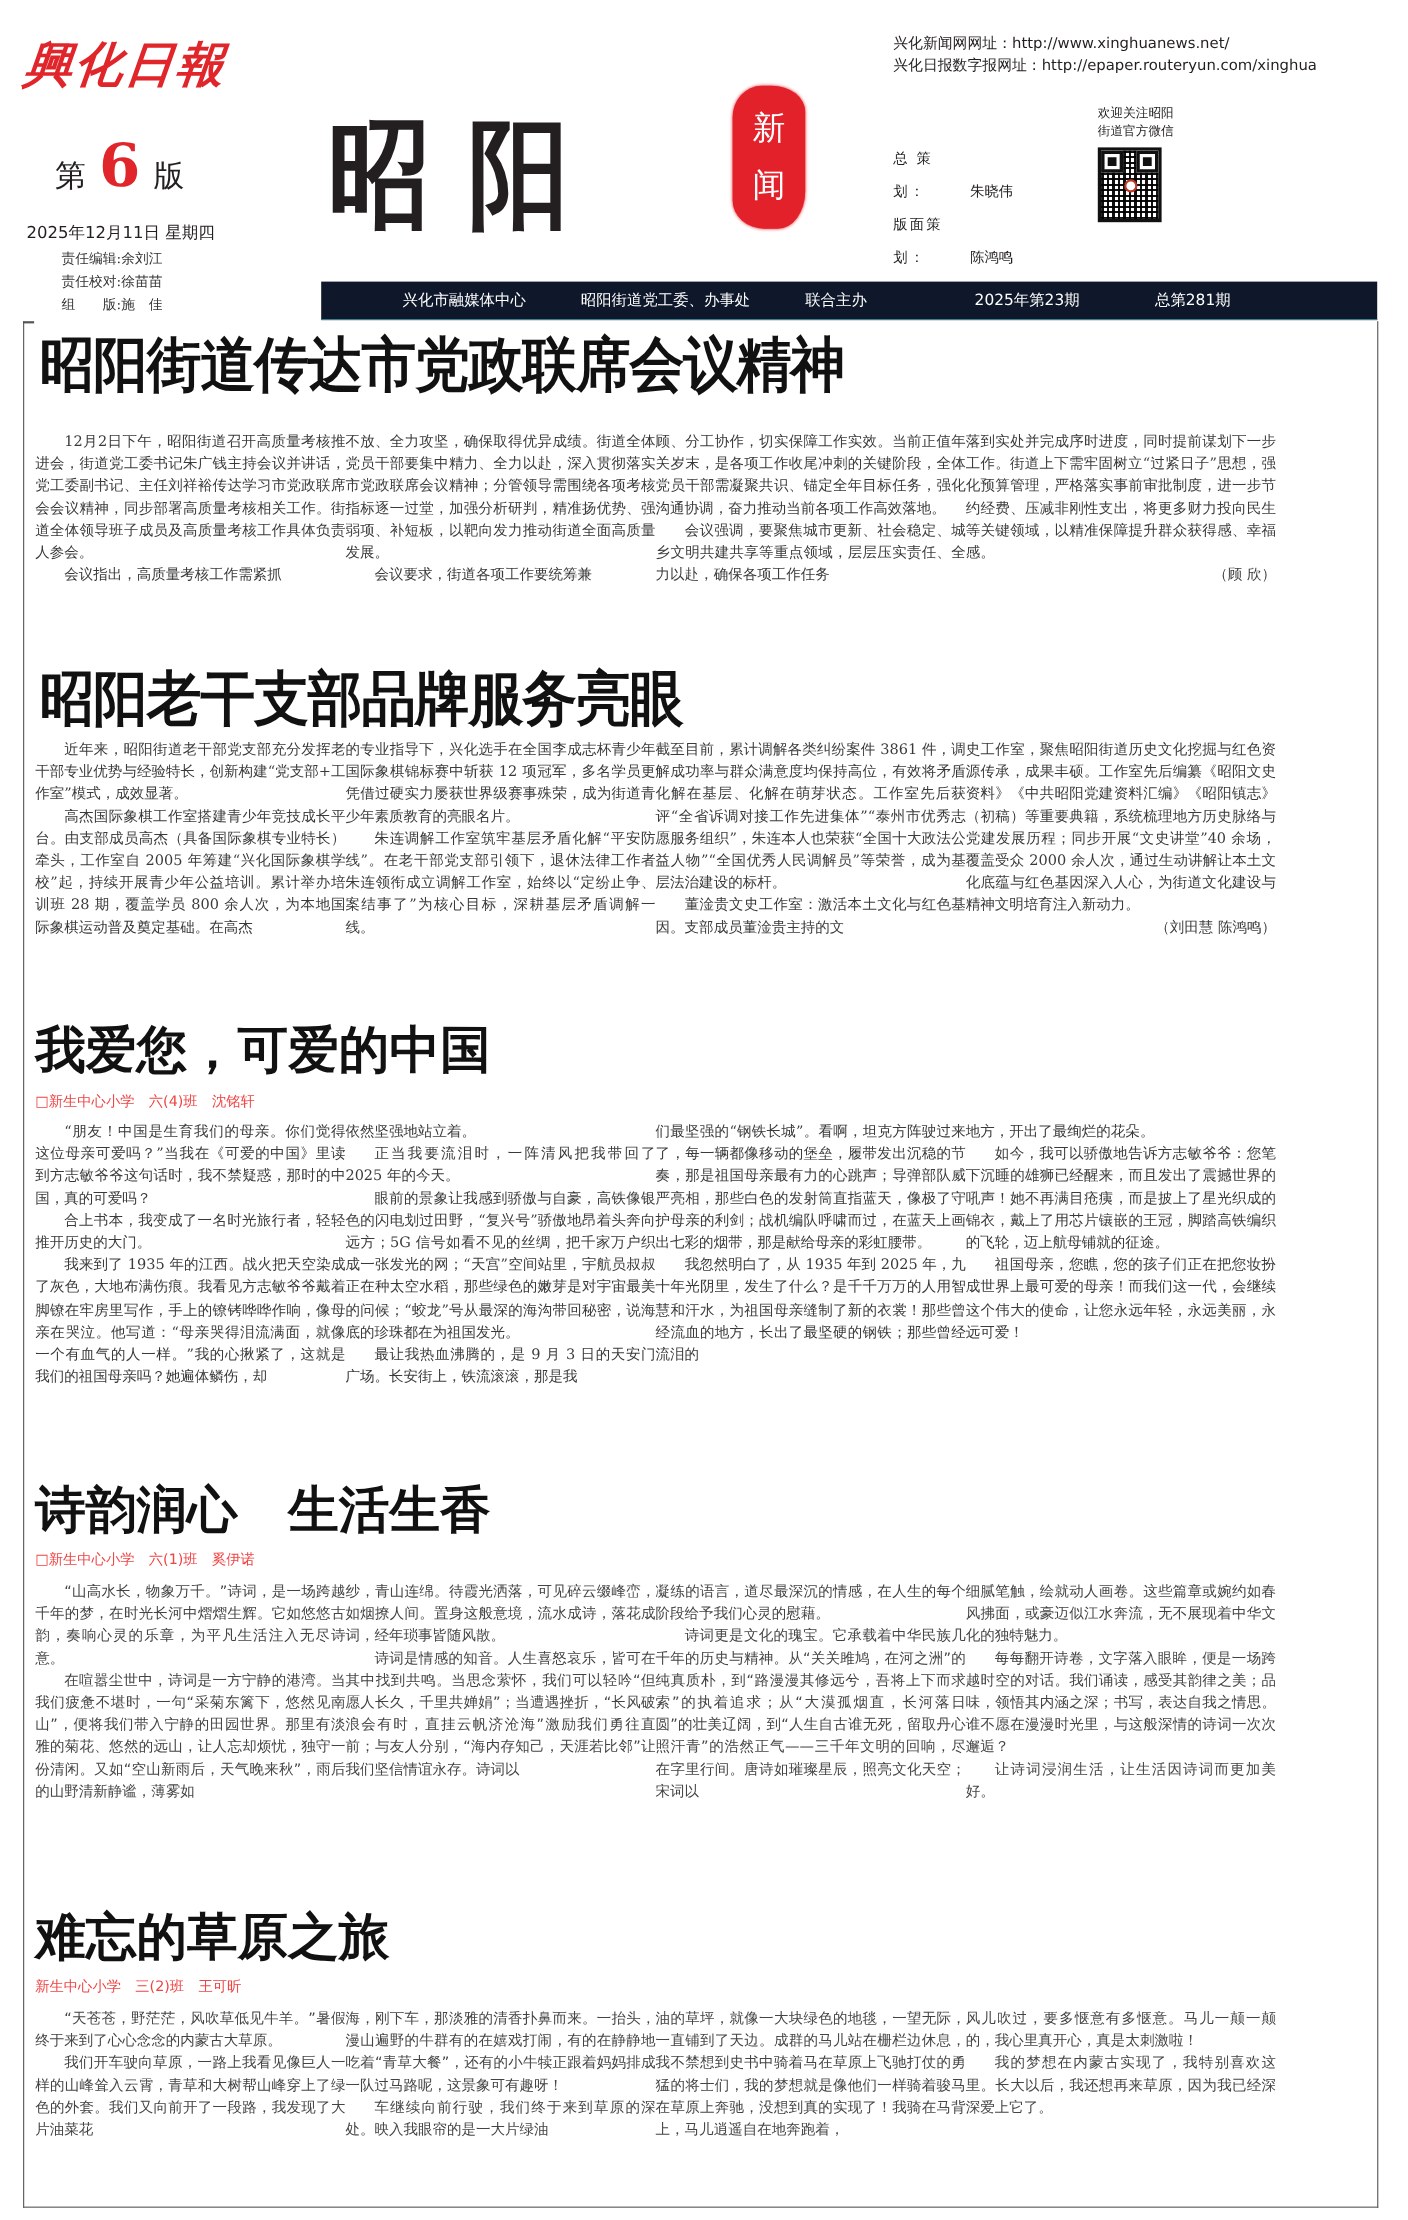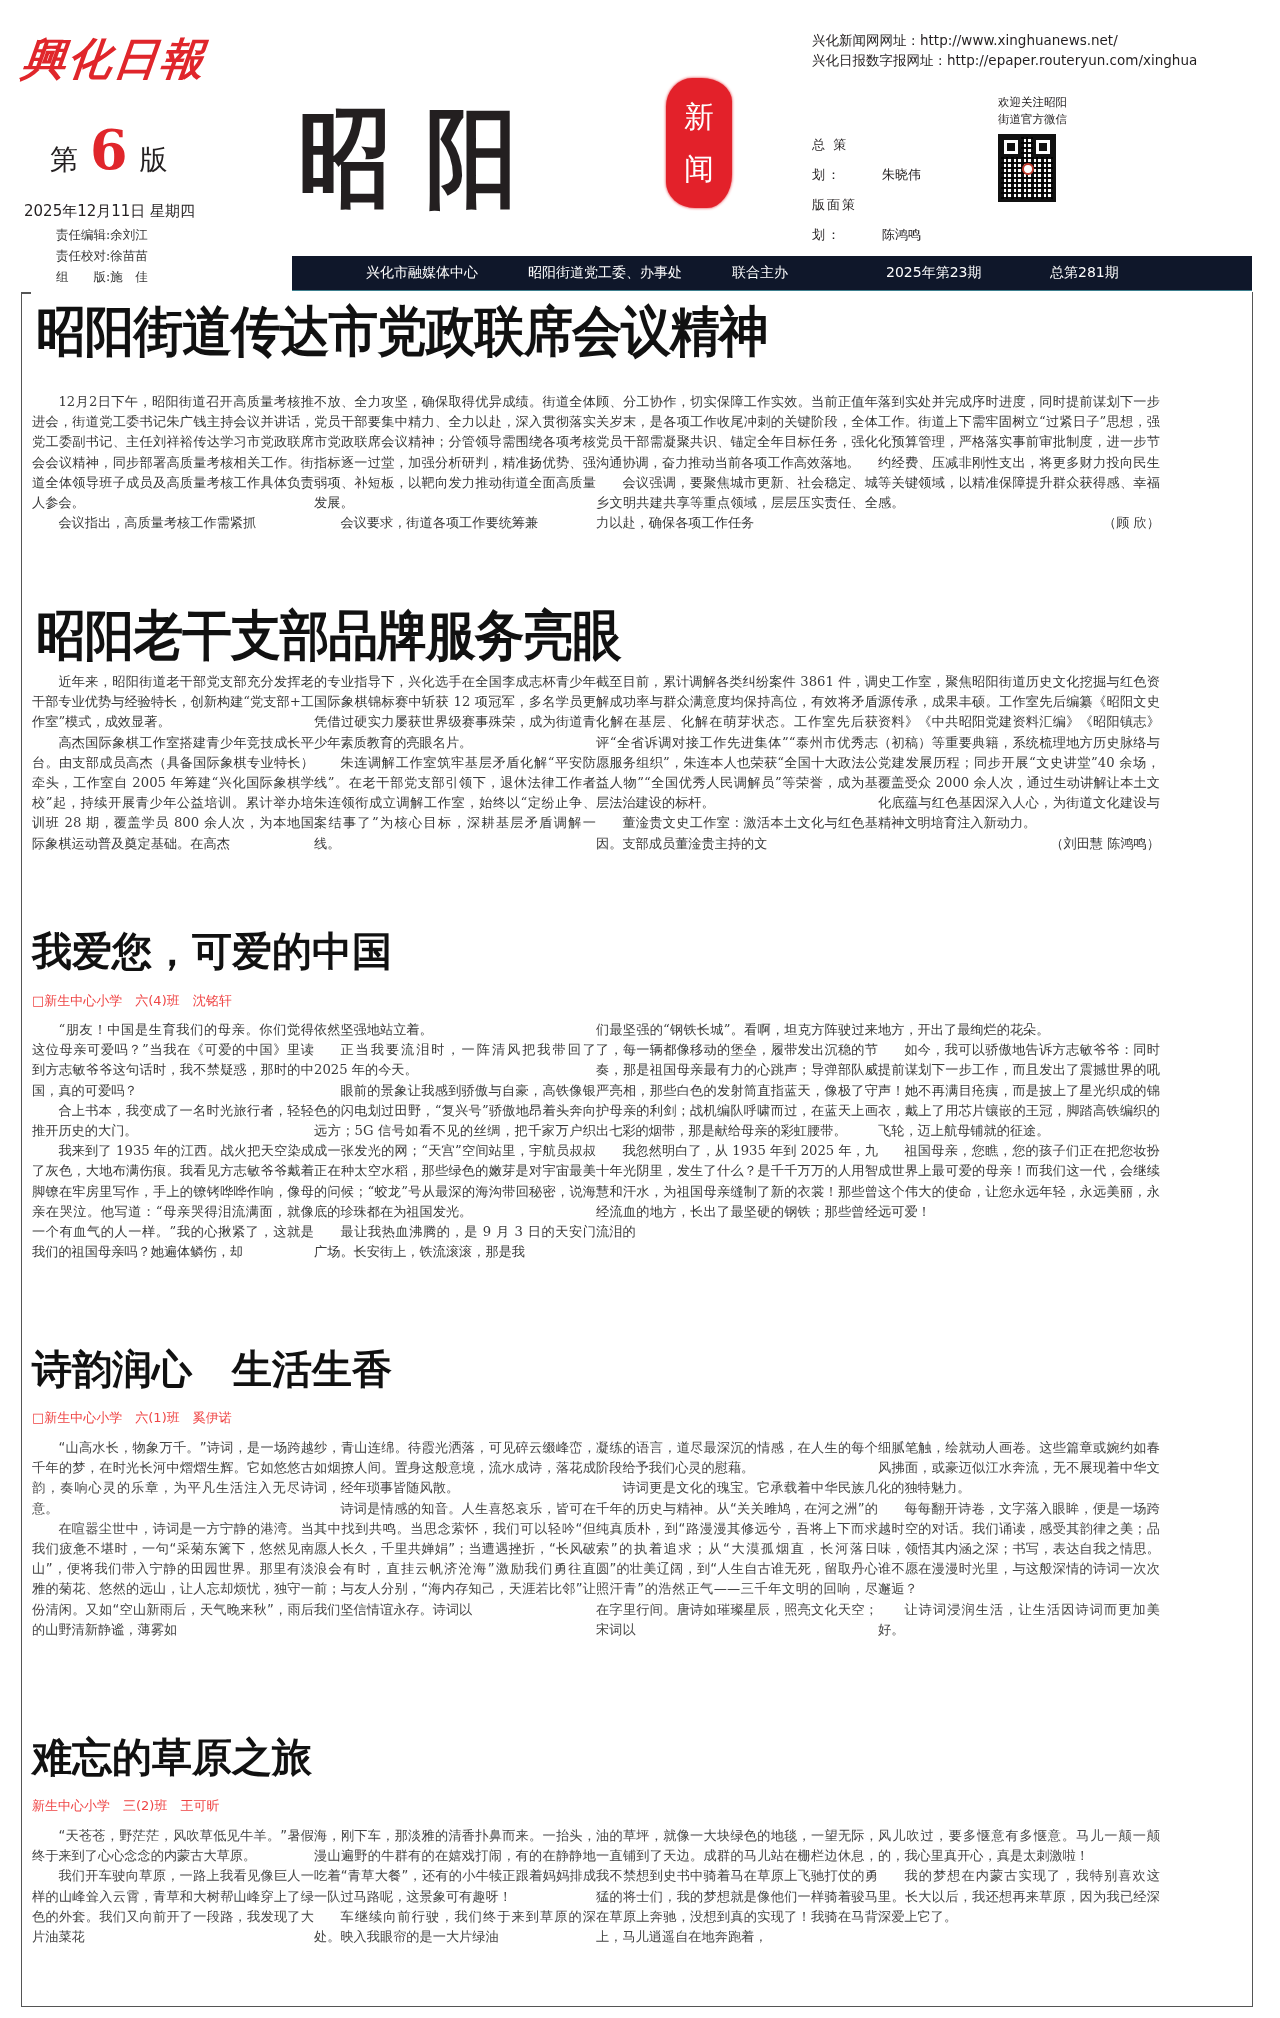--- a/index.html
+++ b/index.html
@@ -33,21 +33,21 @@
   .qr .c { position: absolute; left: 21px; top: 26px; width: 12px; height: 12px; border-radius: 50%; background: #fff; border: 2px solid #c0392b; }
 
   .infobar { position: absolute; left: 292px; top: 256px; width: 960px; height: 35px; background: #0f172a; color: #fff; font-size: 14px; display: flex; align-items: center; border-bottom: 1px solid #3c7f8e; }
   .infobar span { position: absolute; }
 
   
   .frame { position: absolute; left: 21px; top: 292px; width: 1232px; height: 1715px; border: 1.5px solid #555; border-top: none; }
   .frame::before { content: ""; position: absolute; left: -1.5px; top: 0; width: 10px; height: 1.5px; background: #555; }
 
   .headline-sans { position: absolute; left: 14px; font-family: "DejaVu Sans", sans-serif; font-weight: bold; font-size: 54px; letter-spacing: -1px; color: #111; transform: scaleX(0.92); transform-origin: left; white-space: nowrap; }
-  .headline-serif { position: absolute; left: 10px; font-family: "DejaVu Serif", serif; font-weight: bold; font-size: 40px; color: #111; white-space: nowrap; }
+  .headline-serif { position: absolute; left: 10px; font-family: "DejaVu Serif", serif; font-weight: bold; font-size: 46px; color: #111; white-space: nowrap; }
   .byline { position: absolute; left: 10px; font-size: 13px; color: #ef4444; white-space: nowrap; }
 
   .cols { position: absolute; left: 10px; width: 1200px; display: flex; }
   .col { width: 282px; font-family: "DejaVu Serif", serif; font-size: 13.2px; line-height: 20.2px; color: #3a3a3a; text-align: justify; }
   .col p { text-indent: 2em; }
   .col p.cont { text-indent: 0; }
   .col .credit { text-align: right; text-indent: 0; display: block; font-family: "DejaVu Sans", sans-serif; }
   .sans .col { font-family: "DejaVu Sans", sans-serif; color: #444; }
 </style>
 </head>
@@ -166,21 +166,21 @@
         <p>正当我要流泪时，一阵清风把我带回了 2025 年的今天。</p>
         <p>眼前的景象让我感到骄傲与自豪，高铁像银色的闪电划过田野，“复兴号”骄傲地昂着头奔向远方；5G 信号如看不见的丝绸，把千家万户织成一张发光的网；“天宫”空间站里，宇航员叔叔正在种太空水稻，那些绿色的嫩芽是对宇宙最美的问候；“蛟龙”号从最深的海沟带回秘密，说海底的珍珠都在为祖国发光。</p>
         <p>最让我热血沸腾的，是 9 月 3 日的天安门广场。长安街上，铁流滚滚，那是我</p>
       </div>
       <div class="col">
         <p class="cont">们最坚强的“钢铁长城”。看啊，坦克方阵驶过来了，每一辆都像移动的堡垒，履带发出沉稳的节奏，那是祖国母亲最有力的心跳声；导弹部队威严亮相，那些白色的发射筒直指蓝天，像极了守护母亲的利剑；战机编队呼啸而过，在蓝天上画出七彩的烟带，那是献给母亲的彩虹腰带。</p>
         <p>我忽然明白了，从 1935 年到 2025 年，九十年光阴里，发生了什么？是千千万万的人用智慧和汗水，为祖国母亲缝制了新的衣裳！那些曾经流血的地方，长出了最坚硬的钢铁；那些曾经流泪的</p>
       </div>
       <div class="col">
         <p class="cont">地方，开出了最绚烂的花朵。</p>
-        <p>如今，我可以骄傲地告诉方志敏爷爷：同时提前谋划下一步工作，而且发出了震撼世界的吼声！她不再满目疮痍，而是披上了星光织成的锦衣，戴上了用芯片镶嵌的王冠，脚踏高铁编织的飞轮，迈上航母铺就的征途。</p>
+        <p>如今，我可以骄傲地告诉方志敏爷爷：您笔下沉睡的雄狮已经醒来，而且发出了震撼世界的吼声！她不再满目疮痍，而是披上了星光织成的锦衣，戴上了用芯片镶嵌的王冠，脚踏高铁编织的飞轮，迈上航母铺就的征途。</p>
         <p>祖国母亲，您瞧，您的孩子们正在把您妆扮成世界上最可爱的母亲！而我们这一代，会继续这个伟大的使命，让您永远年轻，永远美丽，永远可爱！</p>
       </div>
     </div>
   </section>
 
   <section>
     <h1 class="headline-serif" style="top:1050px">诗韵润心　生活生香</h1>
     <div class="byline" style="top:1117px">□新生中心小学　六(1)班　奚伊诺</div>
     <div class="cols sans" style="top:1146px">
       <div class="col">

